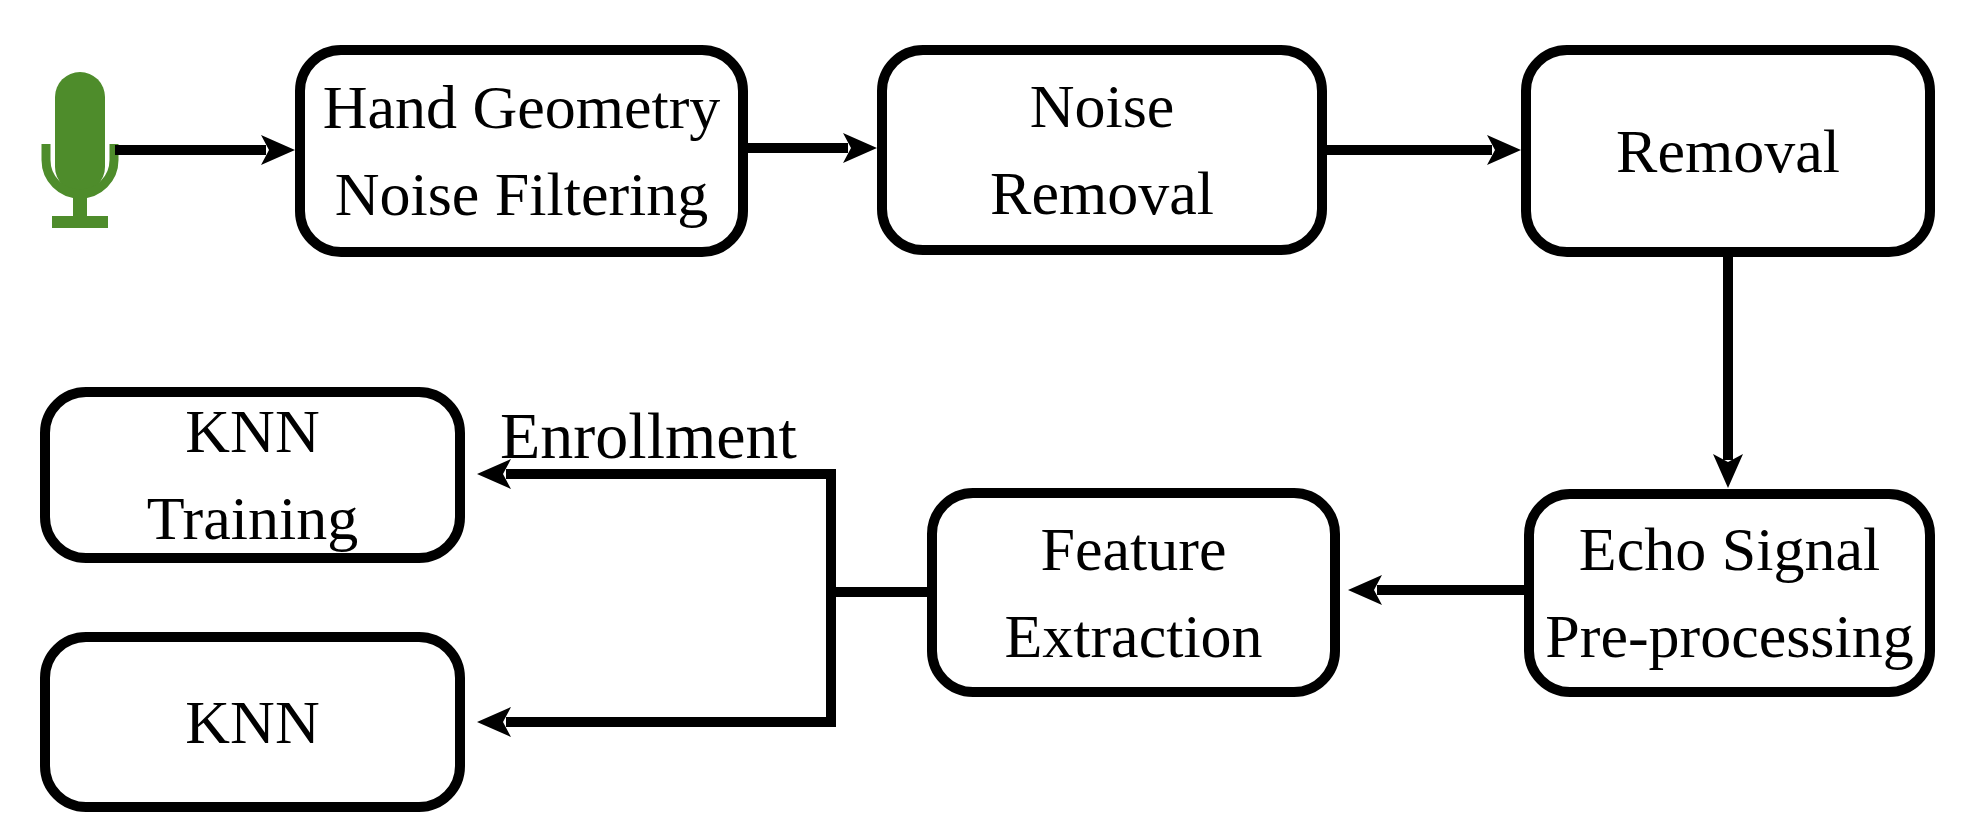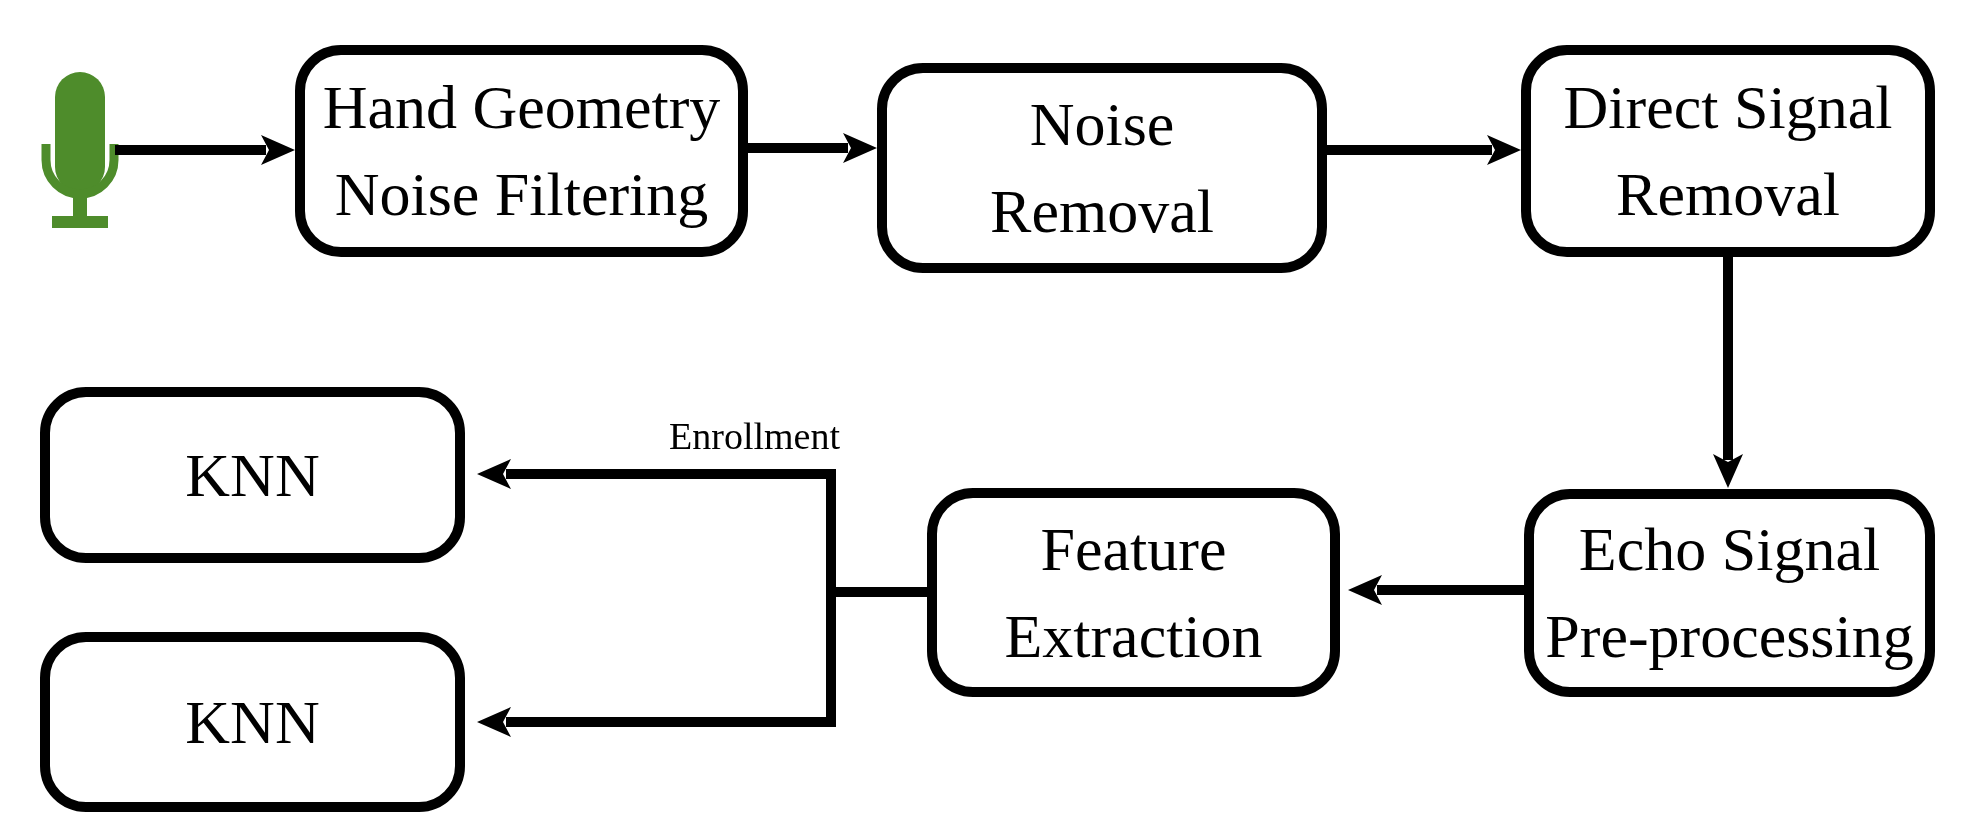--- a/index.html
+++ b/index.html
@@ -10,21 +10,21 @@
   }
   .wires { position:absolute; left:0; top:0; }
   .node {
     position:absolute; box-sizing:border-box;
     border:10px solid #000; border-radius:46px; background:#ffffff;
     display:flex; flex-direction:column; align-items:center; justify-content:center;
     text-align:center; font-size:62px; line-height:87px; white-space:nowrap;
   }
   .node span { display:block; }
   .edge-label {
-    position:absolute; font-size:38px; line-height:62px; text-align:right;
+    position:absolute; font-size:66px; line-height:62px; text-align:left;
     white-space:nowrap;
   }
 </style>
 </head>
 <body>
 
 <div class="stage">
 
   <svg class="wires" width="1961" height="833" viewBox="0 0 1961 833">
 
@@ -74,42 +74,42 @@
       <line x1="836" y1="722" x2="506" y2="722"></line>
       <polygon points="477,722 511,707 503,722 511,737" stroke="none" fill="#000"></polygon>
     </g>
   </svg>
 
   <div class="node" style="left:295px; top:45px; width:453px; height:212px;">
     <span>Hand Geometry</span>
     <span>Noise Filtering</span>
   </div>
 
-  <div class="node" style="left:877px; top:45px; width:450px; height:210px;margin-top:18px;">
+  <div class="node" style="left:877px; top:45px; width:450px; height:210px;">
     <span>Noise</span>
     <span>Removal</span>
   </div>
 
   <div class="node" style="left:1521px; top:45px; width:414px; height:212px;">
-    <span>Direct Signal</span>
     <span>Removal</span>
   </div>
 
   <div class="node" style="left:927px; top:488px; width:413px; height:209px;">
     <span>Feature</span>
     <span>Extraction</span>
   </div>
 
   <div class="node" style="left:1524px; top:489px; width:411px; height:208px;">
     <span>Echo Signal</span>
     <span>Pre-processing</span>
   </div>
 
   <div class="node" style="left:40px; top:387px; width:425px; height:176px;">
     <span>KNN</span>
+    <span>Training</span>
   </div>
 
   <div class="node" style="left:40px; top:632px; width:425px; height:180px;">
     <span>KNN</span>
   </div>
 
   <div class="edge-label" style="left:500px; top:405px; width:340px;">Enrollment</div>
 
 
 </div>

